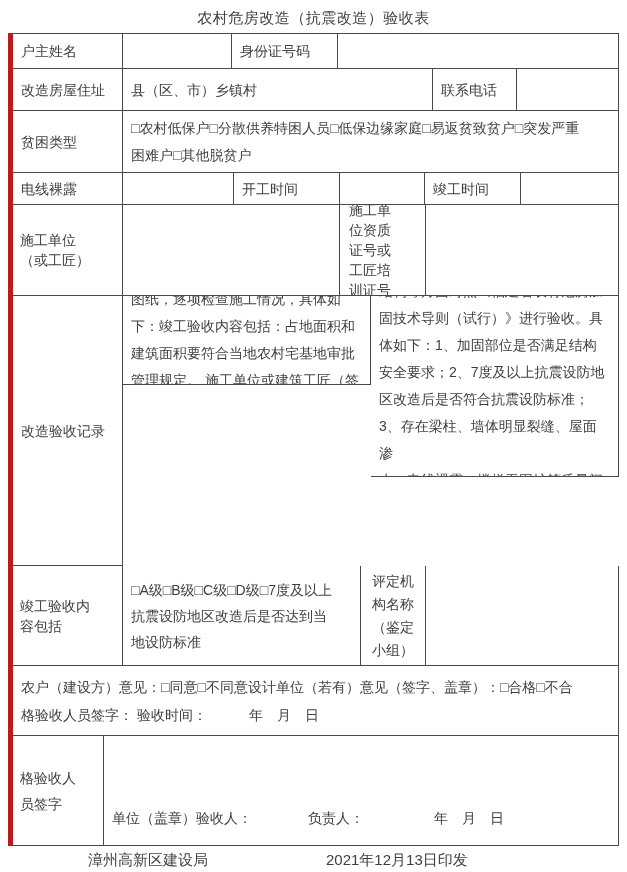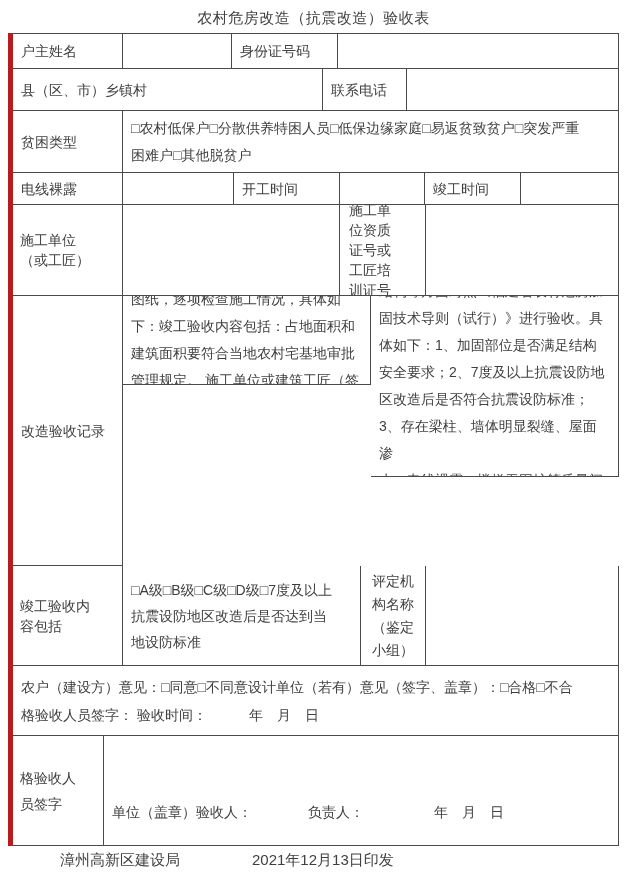--- a/index.html
+++ b/index.html
@@ -32,44 +32,45 @@
   .stack{display:flex;flex-direction:row;box-sizing:border-box;}
   .stack > .td{width:100%;}
   .multiline{white-space:pre-line;}
   .indent{text-indent:7px;}
   .lh27{line-height:27px;}
   .lh26{line-height:26px;}
   .lh20{line-height:20px;}
   .pad7{padding-left:7px;padding-right:21px;}
   .pad9{padding-left:9px;padding-right:24px;}
   .center-text{text-align:center;justify-content:center;}
-  .v-bottom{align-items:flex-end;padding-bottom:23px;}
+  .v-bottom{align-items:flex-end;padding-bottom:17px;}
   .footer{
     display:flex;align-items:center;margin-top:4px;font-size:15px;height:20px;
   }
-  .footer .issuer{margin-left:60px;}
-  .footer .pdate{margin-left:72px;}
+  .footer .issuer{margin-left:88px;}
+  .footer .pdate{margin-left:118px;}
 </style>
 </head>
 <body>
 
 <div class="page">
 
   <div class="title">农村危房改造（抗震改造）验收表</div>
 
   <div class="tbl">
 
     <div class="tr" style="height:35px">
       <div class="td" style="width:110px">户主姓名</div>
       <div class="td" style="width:109px"></div>
       <div class="td" style="width:106px">身份证号码</div>
       <div class="td fill"></div>
     </div>
 
     <div class="tr" style="height:42px">
+      <div class="td" style="width:110px">改造房屋住址</div>
       <div class="td" style="width:310px">县（区、市）乡镇村</div>
       <div class="td" style="width:84px">联系电话</div>
       <div class="td fill"></div>
     </div>
 
     <div class="tr" style="height:62px">
       <div class="td" style="width:110px">贫困类型</div>
       <div class="td fill multiline lh27">□农村低保户□分散供养特困人员□低保边缘家庭□易返贫致贫户□突发严重
 困难户□其他脱贫户</div>
     </div>

